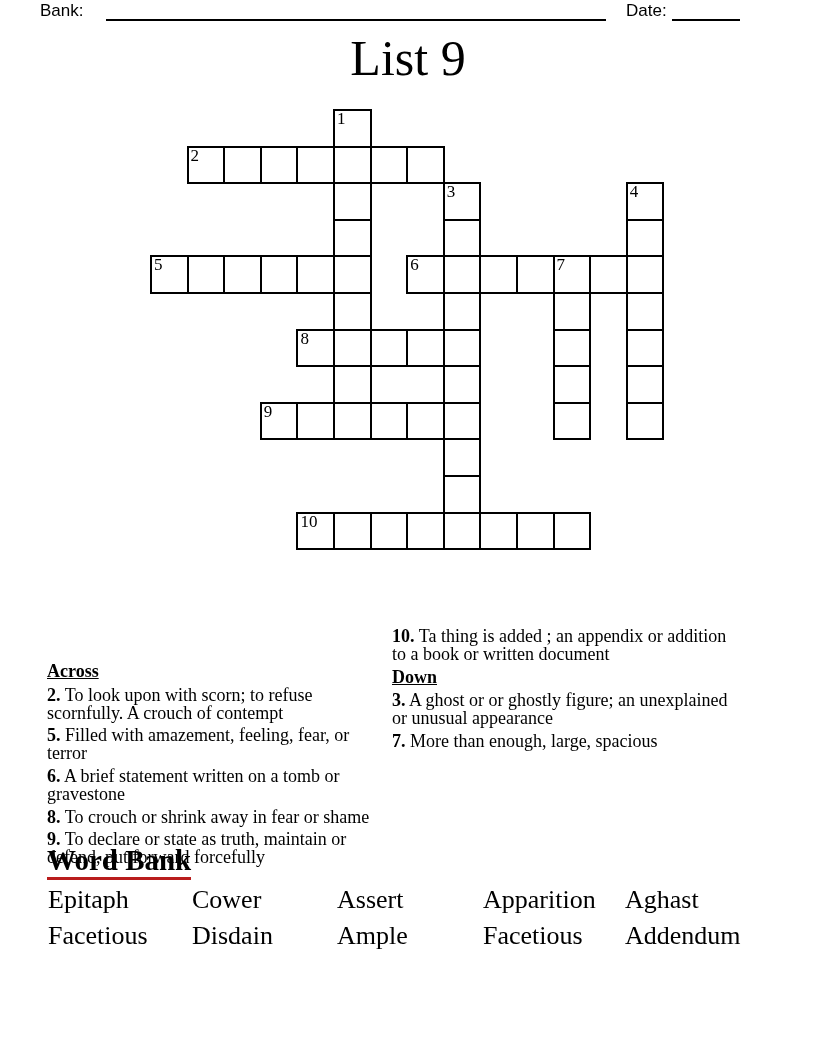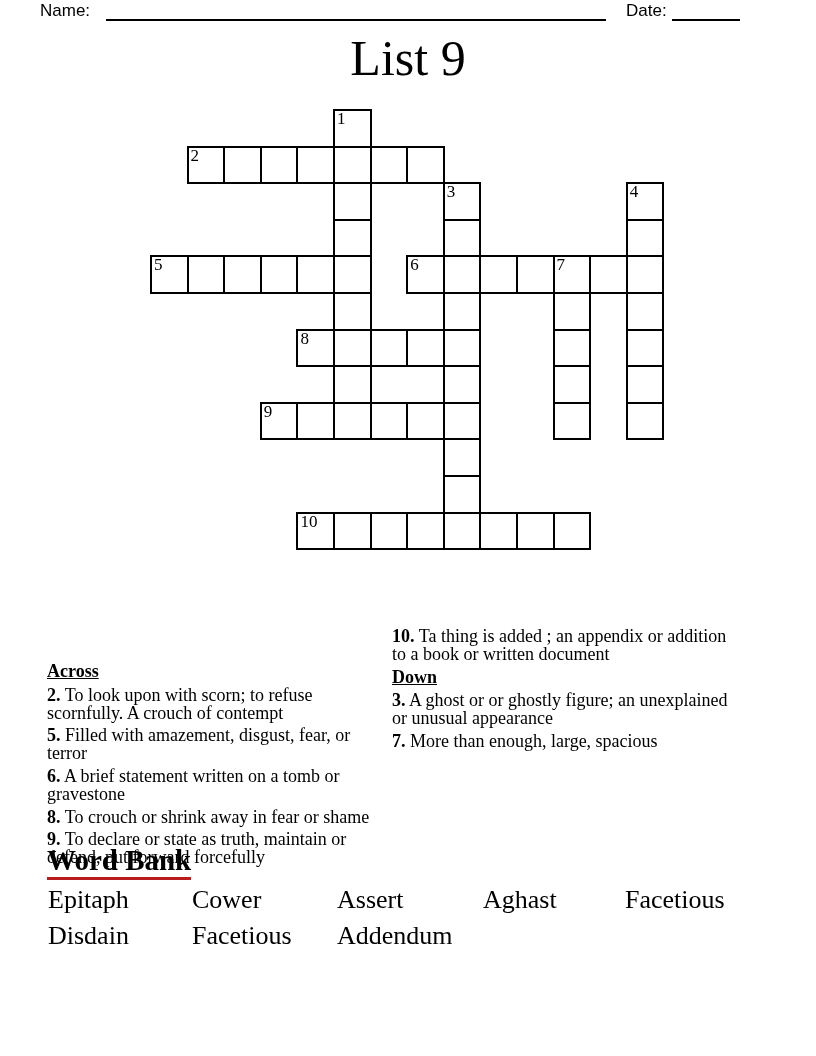--- a/index.html
+++ b/index.html
@@ -54,21 +54,21 @@
     position:absolute; left:48px; top:882px;
     display:grid; grid-template-columns:144px 145px 146px 142px auto;
     font-size:26px; line-height:36px;
   }
 </style>
 </head>
 <body>
 
 <div class="page">
 
-  <span class="hdr-label" style="left:40px">Name:</span>
+  <span class="hdr-label" style="left:40px">Bank:</span>
   <div class="blank-line" style="left:106px; width:500px"></div>
   <span class="hdr-label" style="left:626px">Date:</span>
   <div class="blank-line" style="left:672px; width:68px"></div>
 
   <div class="title">List 9</div>
 
   <div class="grid">
       <div class="cell" style="left: 333px; top: 109px;">
         <span class="cell-num">1</span>
       </div>
@@ -148,21 +148,21 @@
       <div class="cell" style="left: 442.8px; top: 511.6px;"></div>
       <div class="cell" style="left: 479.4px; top: 511.6px;"></div>
       <div class="cell" style="left: 516px; top: 511.6px;"></div>
       <div class="cell" style="left: 552.6px; top: 511.6px;"></div>
     </div>
 
   <div class="clue-col clue-col-left">
     <p class="clue-heading">Across</p>
     <div>
         <p class="clue"><span class="clue-num">2.</span> <span>To look upon with scorn; to refuse scornfully. A crouch of contempt</span></p>
-        <p class="clue"><span class="clue-num">5.</span> <span>Filled with amazement, disgust, fear, or terror</span></p>
+        <p class="clue"><span class="clue-num">5.</span> <span>Filled with amazement, feeling, fear, or terror</span></p>
         <p class="clue"><span class="clue-num">6.</span> <span>A brief statement written on a tomb or gravestone</span></p>
         <p class="clue"><span class="clue-num">8.</span> <span>To crouch or shrink away in fear or shame</span></p>
         <p class="clue"><span class="clue-num">9.</span> <span>To declare or state as truth, maintain or defend, put forward forcefully</span></p>
       </div>
   </div>
 
   <div class="clue-col clue-col-right">
     <div>
         <p class="clue"><span class="clue-num">10.</span> <span>Ta thing is added ; an appendix or addition to a book or written document</span></p>
       </div>
@@ -171,20 +171,22 @@
         <p class="clue"><span class="clue-num">3.</span> <span>A ghost or or ghostly figure; an unexplained or unusual appearance</span></p>
         <p class="clue"><span class="clue-num">7.</span> <span>More than enough, large, spacious</span></p>
       </div>
   </div>
 
   <div class="wb-heading">Word Bank</div>
   <div class="wb-words">
       <span>Epitaph</span>
       <span>Cower</span>
       <span>Assert</span>
+      <span>Apparition</span>
       <span>Aghast</span>
       <span>Facetious</span>
       <span>Disdain</span>
+      <span>Ample</span>
       <span>Facetious</span>
       <span>Addendum</span>
     </div>
 
 </div>
 
 </body></html>

